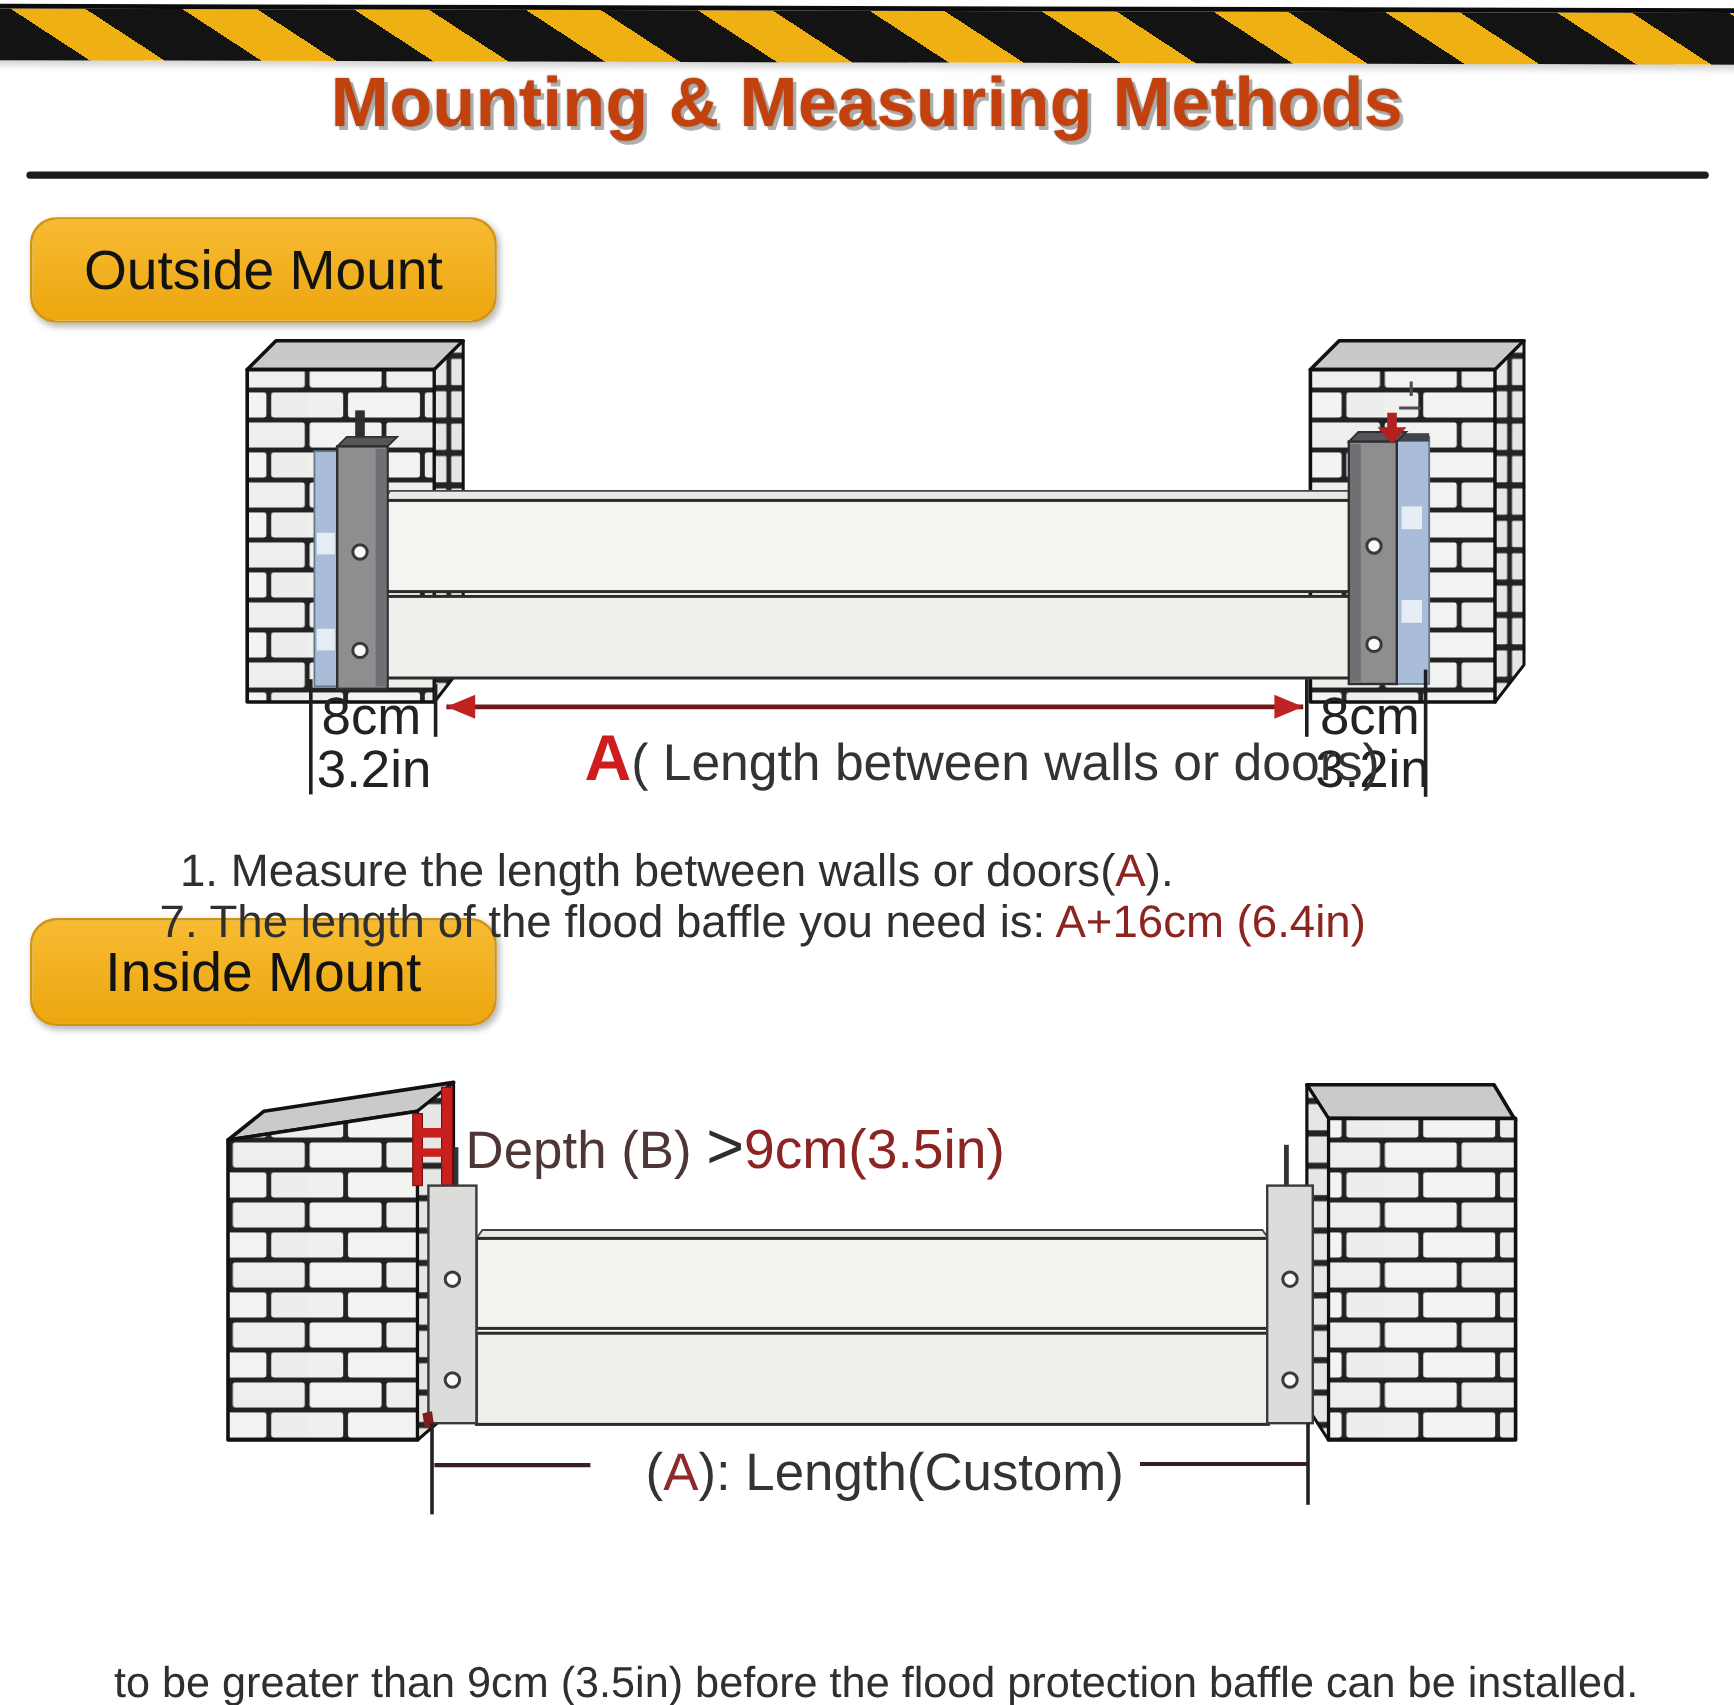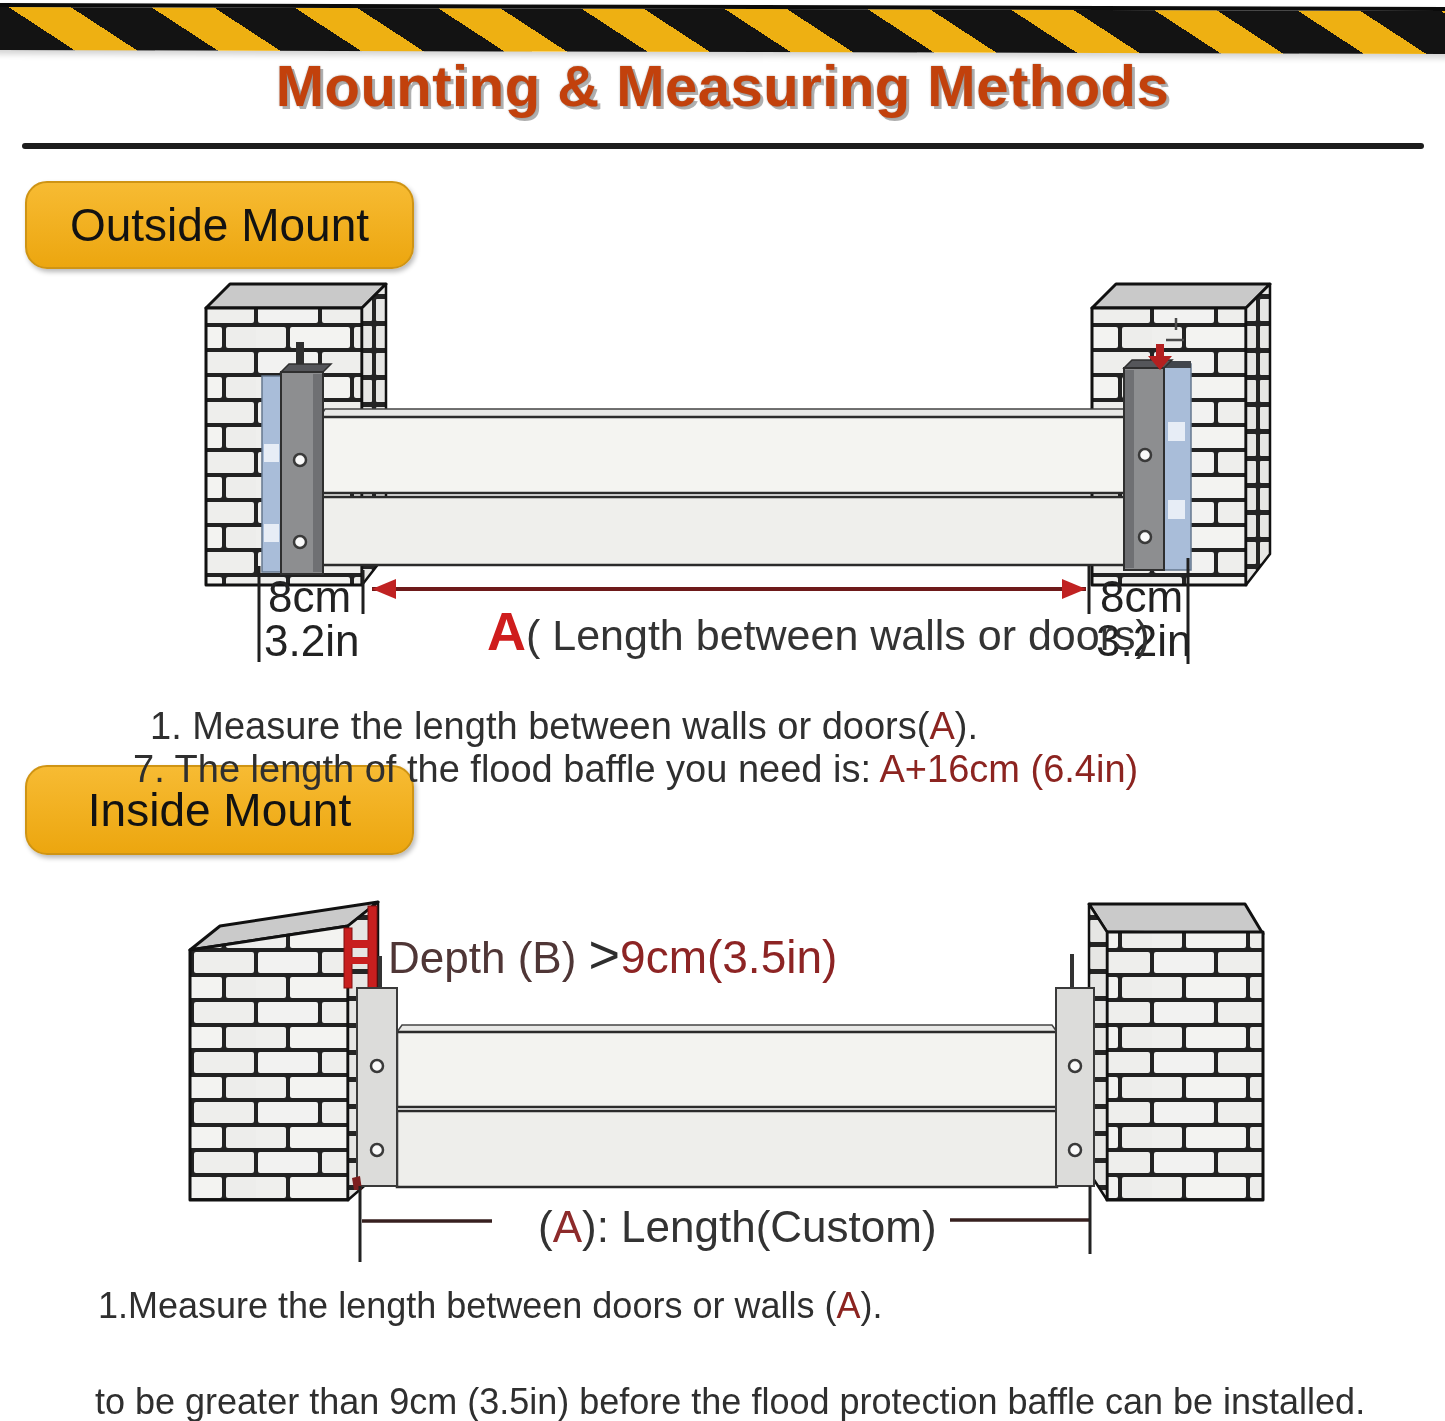--- a/index.html
+++ b/index.html
@@ -188,16 +188,15 @@
 
     <g>
       <line x1="360" y1="1186" x2="360" y2="1262" stroke="#222" stroke-width="3"></line>
       <line x1="362" y1="1221" x2="492" y2="1221" stroke="#37201f" stroke-width="3.5"></line>
       <line x1="950" y1="1220" x2="1089" y2="1220" stroke="#37201f" stroke-width="3.5"></line>
       <line x1="1090" y1="1186" x2="1090" y2="1254" stroke="#222" stroke-width="3"></line>
       <text x="538" y="1242" font-size="44"><tspan fill="#333">(</tspan><tspan fill="#8d2b2b">A</tspan><tspan fill="#333">): Length(Custom)</tspan></text>
     </g>
   </svg>
 
-  <div class="step step-bottom" style="left:98px;top:1285px;"><span>1.Measure the length between doors or walls (</span><span class="accent">A</span><span>).</span></div>
   <div class="step step-bottom" style="left:95px;top:1381px;"><span>to be greater than 9cm (3.5in) before the flood protection baffle can be installed.</span></div>
 
 </div>
 
 </body></html>

